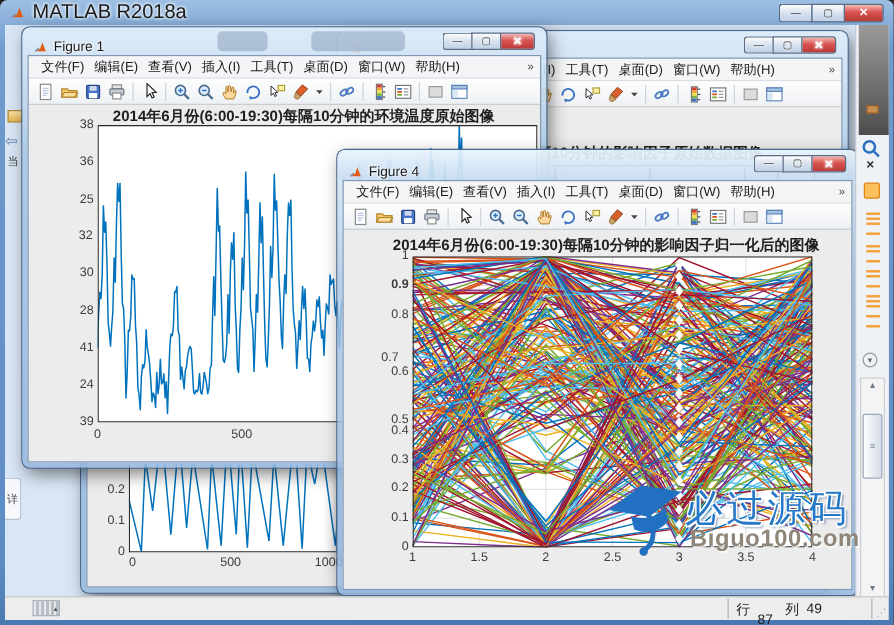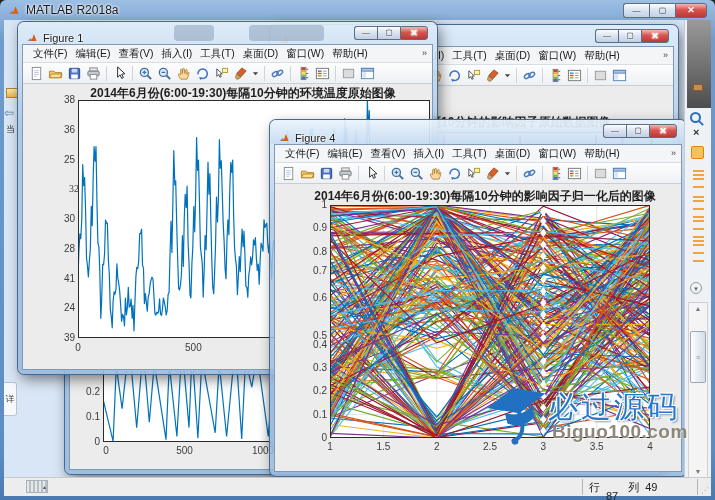--- a/index.html
+++ b/index.html
@@ -2,21 +2,21 @@
 <html><head>
 <meta charset="utf-8">
 <style>
   html,body{margin:0;padding:0;background:#222;}
   *{box-sizing:border-box;font-family:"Liberation Sans",sans-serif;}
   #screen{position:relative;width:715px;height:500px;overflow:hidden;
     background:linear-gradient(180deg,#9dbfe4 0%,#6f9bcd 8%,#5d8cc4 90%,#4a79b2 100%);
     border-radius:6px 6px 0 0;font-size:11px;color:#1a1a1a;}
   
   .main-titlebar{position:absolute;left:0;top:0;right:0;height:20px;display:flex;align-items:center;padding-left:7px;
-    text-shadow:0 0 3px #fff,0 0 3px #fff;font-size:12px;}
+    text-shadow:0 0 3px #fff,0 0 3px #fff;font-size:16px;}
   .main-client{position:absolute;left:4px;top:20px;width:707px;height:457px;background:#d9e6f5;}
   .caps{position:absolute;display:flex;z-index:5;}
   .cap{width:26px;height:15px;border:1px solid #5d6e84;border-right:none;display:flex;align-items:center;justify-content:center;
     background:linear-gradient(180deg,#fdfdfd,#dbe4f0 45%,#bfd0e6);color:#333;font-size:8px;line-height:1;}
   .cap:first-child{border-radius:3px 0 0 3px;}
   .cap.close{border-right:1px solid #5d6e84;border-radius:0 3px 3px 0;width:32px;
     background:linear-gradient(180deg,#f2b8b4,#d9534f 45%,#b83a36);color:#fff;font-size:9px;font-weight:bold;}
   
   .figwin{position:absolute;border-radius:6px;
     background:linear-gradient(180deg,rgba(222,236,249,.92),rgba(166,197,229,.88) 30%,rgba(152,186,222,.9));
@@ -421,21 +421,21 @@
             <rect x="0" y="0" width="352" height="238" fill="#fff"></rect>
             <path d="M0.0 178.1L0.9 150.8L1.9 133.9L2.8 138.7L3.8 119.0L4.7 64.7L5.7 85.8L6.6 77.6L7.6 111.5L8.5 157.7L9.5 166.3L10.4 176.9L11.4 160.6L12.3 149.2L13.3 106.4L14.2 125.7L15.2 77.0L16.1 46.7L17.1 61.2L18.0 46.6L19.0 105.1L19.9 142.6L20.9 147.2L21.8 171.4L22.8 218.3L23.7 199.4L24.7 164.3L25.6 164.8L26.6 153.6L27.5 120.0L28.5 123.2L29.4 123.0L30.4 160.5L31.3 173.5L32.3 209.7L33.2 215.6L34.2 227.8L35.1 201.3L36.1 191.8L37.0 194.3L38.0 189.0L38.9 163.8L39.8 177.9L40.8 183.8L41.7 191.3L42.7 205.7L43.6 221.3L44.6 214.4L45.5 216.6L46.5 225.9L47.4 198.0L48.4 214.9L49.3 208.2L50.3 187.4L51.2 207.1L52.2 206.0L53.1 199.1L54.1 218.3L55.0 205.4L56.0 230.8L56.9 202.7L57.9 176.4L58.8 167.3L59.8 168.5L60.7 161.1L61.7 133.5L62.6 133.6L63.6 129.2L64.5 164.8L65.5 168.4L66.4 203.6L67.4 193.6L68.3 202.1L69.3 211.1L70.2 197.0L71.2 193.3L72.1 184.7L73.1 179.6L74.0 177.2L75.0 179.3L75.9 195.2L76.9 213.7L77.8 215.2L78.7 212.2L79.7 213.5L80.6 211.2L81.6 198.9L82.5 213.9L83.5 215.3L84.4 209.4L85.4 198.0L86.3 201.9L87.3 207.4L88.2 214.9L89.2 210.3L90.1 194.4L91.1 192.2L92.0 155.5L93.0 121.4L93.9 152.5L94.9 100.6L95.8 50.7L96.8 84.9L97.7 80.8L98.7 123.9L99.6 156.0L100.6 188.2L101.5 190.0L102.5 184.8L103.4 175.2L104.4 135.7L105.3 166.5L106.3 117.3L107.2 94.3L108.2 107.4L109.1 86.2L110.1 143.2L111.0 162.7L112.0 195.1L112.9 198.0L113.9 163.7L114.8 147.5L115.8 106.5L116.7 131.8L117.6 98.2L118.6 37.6L119.5 70.4L120.5 60.1L121.4 98.9L122.4 146.5L123.3 154.9L124.3 163.9L125.2 197.1L126.2 169.5L127.1 135.6L128.1 149.7L129.0 110.6L130.0 62.2L130.9 94.2L131.9 73.5L132.8 119.3L133.8 160.3L134.7 186.7L135.7 193.6L136.6 172.7L137.6 143.0L138.5 97.1L139.5 122.0L140.4 99.2L141.4 39.5L142.3 68.2L143.3 60.8L144.2 90.9L145.2 123.9L146.1 140.9L147.1 169.3L148.0 178.8L149.0 139.3L149.9 119.9L150.9 134.8L151.8 89.0L152.8 62.4L153.7 72.4L154.7 60.1L155.6 113.6L156.5 146.2L157.5 159.2L158.4 166.0L159.4 194.7L160.3 177.5L161.3 156.6L162.2 171.7L163.2 147.4L164.1 129.1L165.1 146.8L166.0 131.2L167.0 156.9L167.9 186.5L168.9 187.4L169.8 197.3L170.8 174.9L171.7 169.0L172.7 156.9L173.6 164.8L174.6 157.2L175.5 139.9L176.5 145.2L177.4 137.5L178.4 158.4L179.3 170.4L180.3 164.2L181.2 184.3L182.2 159.2L183.1 143.1L184.1 146.4L185.0 151.1L186.0 119.9L186.9 127.5L187.9 125.1L188.8 123.3L189.8 144.3L190.7 152.6L191.7 141.4L192.6 158.6L193.6 178.8L194.5 154.6L195.5 140.6L196.4 144.5L197.3 137.2L198.3 127.0L199.2 137.7L200.2 115.7L201.1 131.6L202.1 154.7L203.0 173.1L204.0 163.3L204.9 201.3L205.9 168.5L206.8 129.1L207.8 141.3L208.7 81.6L209.7 30.8L210.6 74.2L211.6 51.8L212.5 100.1L213.5 162.2L214.4 180.1L215.4 195.8L216.3 177.7L217.3 168.0L218.2 129.5L219.2 131.5L220.1 122.8L221.1 65.1L222.0 94.1L223.0 79.1L223.9 123.6L224.9 154.9L225.8 167.2L226.8 171.4L227.7 166.6L228.7 135.3L229.6 109.2L230.6 119.3L231.5 69.2L232.5 28.4L233.4 47.5L234.4 28.0L235.3 90.4L236.2 121.6L237.2 160.0L238.1 170.4L239.1 196.0L240.0 163.4L241.0 124.2L241.9 140.3L242.9 103.7L243.8 59.4L244.8 77.1L245.7 48.4L246.7 126.6L247.6 164.2L248.6 187.1L249.5 187.3L250.5 144.8L251.4 117.4L252.4 93.1L253.3 120.0L254.3 65.5L255.2 27.8L256.2 42.3L257.1 30.1L258.1 95.9L259.0 117.4L260.0 135.7L260.9 144.1L261.9 167.4L262.8 142.7L263.8 87.6L264.7 109.7L265.7 61.2L266.6 18.9L267.6 41.7L268.5 27.8L269.5 81.5L270.4 123.1L271.4 156.1L272.3 174.3L273.3 186.9L274.2 154.7L275.1 121.0L276.1 136.4L277.0 93.5L278.0 30.7L278.9 68.7L279.9 56.1L280.8 112.4L281.8 139.9L282.7 177.0L283.7 177.0L284.6 161.1L285.6 134.8L286.5 82.9L287.5 95.1L288.4 68.8L289.4 0.0L290.3 34.3L291.3 10.5L292.2 76.4L293.2 120.1L294.1 138.5L295.1 160.1L296.0 191.2L297.0 176.2L297.9 157.6L298.9 160.8L299.8 125.7L300.8 106.0L301.7 117.1L302.7 121.9L303.6 133.9L304.6 171.1L305.5 175.2L306.5 183.0L307.4 204.3L308.4 191.0L309.3 169.2L310.3 169.1L311.2 154.9L312.2 120.4L313.1 143.8L314.0 134.1L315.0 166.4L315.9 183.1L316.9 186.3L317.8 195.9L318.8 208.8L319.7 184.4L320.7 154.8L321.6 180.8L322.6 152.3L323.5 114.2L324.5 146.6L325.4 122.0L326.4 170.7L327.3 193.4L328.3 191.5L329.2 197.1L330.2 199.2L331.1 181.1L332.1 154.1L333.0 177.9L334.0 158.7L334.9 123.5L335.9 146.5L336.8 127.2L337.8 162.6L338.7 188.0L339.7 179.5L340.6 192.8L341.6 164.3L342.5 141.3L343.5 120.0L344.4 133.4L345.4 107.2L346.3 69.3L347.3 81.0L348.2 64.4L349.2 104.0L350.1 150.6L351.1 155.9L352.0 181.6" fill="none" stroke="#0072BD" stroke-width="1.2" stroke-linejoin="round"></path>
             <rect x="0.5" y="0.5" width="351" height="237" fill="none" stroke="#2b2b2b"></rect>
           </svg>
         <div id="fig1-labels">
             <div class="tick" style="left: 26px; top: 248px; width: 26px; text-align: right;">39</div>
             <div class="tick" style="left: 26px; top: 218.25px; width: 26px; text-align: right;">24</div>
             <div class="tick" style="left: 26px; top: 188.5px; width: 26px; text-align: right;">41</div>
             <div class="tick" style="left: 26px; top: 158.75px; width: 26px; text-align: right;">28</div>
             <div class="tick" style="left: 26px; top: 129px; width: 26px; text-align: right;">30</div>
-            <div class="tick" style="left: 30px; top: 99.25px; width: 26px; text-align: right; font-family: Liberation Serif, serif;">32</div>
+            <div class="tick" style="left: 40px; top: 99.25px; width: 26px; text-align: left;">32</div>
             <div class="tick" style="left: 26px; top: 69.5px; width: 26px; text-align: right;">25</div>
             <div class="tick" style="left: 26px; top: 39.75px; width: 26px; text-align: right;">36</div>
             <div class="tick" style="left: 26px; top: 10px; width: 26px; text-align: right;">38</div>
             <div class="tick" style="left: 37px; top: 258px; width: 36px; text-align: center;">0</div>
             <div class="tick" style="left: 152.41px; top: 258px; width: 36px; text-align: center;">500</div>
             <div class="tick" style="left: 267.82px; top: 258px; width: 36px; text-align: center;">1000</div>
             <div class="tick" style="left: 383.23px; top: 258px; width: 36px; text-align: center;">1500</div>
           </div>
       </div>
     </div>
@@ -800,23 +800,23 @@
             <rect x="0.5" y="0.5" width="319" height="232" fill="none" stroke="#2b2b2b"></rect>
           </svg>
         <div id="fig4-labels">
             <div class="tick" style="left: 30px; top: 248px; width: 22px; text-align: right;">0</div>
             <div class="tick" style="left: 30px; top: 224.7px; width: 22px; text-align: right;">0.1</div>
             <div class="tick" style="left: 30px; top: 201.4px; width: 22px; text-align: right;">0.2</div>
             <div class="tick" style="left: 30px; top: 178.1px; width: 22px; text-align: right;">0.3</div>
             <div class="tick" style="left: 30px; top: 154.8px; width: 22px; text-align: right;">0.4</div>
             <div class="tick" style="left: 30px; top: 146px; width: 22px; text-align: right;">0.5</div>
             <div class="tick" style="left: 30px; top: 108.2px; width: 22px; text-align: right;">0.6</div>
-            <div class="tick" style="left: 30px; top: 81px; width: 22px; text-align: right;">0.7</div>
+            <div class="tick" style="left: 30px; top: 97px; width: 22px; ">0.7</div>
             <div class="tick" style="left: 30px; top: 61.6px; width: 22px; text-align: right;">0.8</div>
-            <div class="tick" style="left: 30px; top: 38.3px; width: 22px; text-align: right;">0.9</div>
+            <div class="tick" style="left: 30px; top: 38.3px; width: 22px; text-align: right; font-weight: bold;">0.9</div>
             <div class="tick" style="left: 30px; top: 15px; width: 22px; text-align: right;">1</div>
             <div class="tick" style="left: 37px; top: 257px; width: 36px; text-align: center;">1</div>
             <div class="tick" style="left: 90.3333px; top: 257px; width: 36px; text-align: center;">1.5</div>
             <div class="tick" style="left: 143.667px; top: 257px; width: 36px; text-align: center;">2</div>
             <div class="tick" style="left: 197px; top: 257px; width: 36px; text-align: center;">2.5</div>
             <div class="tick" style="left: 250.333px; top: 257px; width: 36px; text-align: center;">3</div>
             <div class="tick" style="left: 303.667px; top: 257px; width: 36px; text-align: center;">3.5</div>
             <div class="tick" style="left: 357px; top: 257px; width: 36px; text-align: center;">4</div>
           </div>
       </div>

